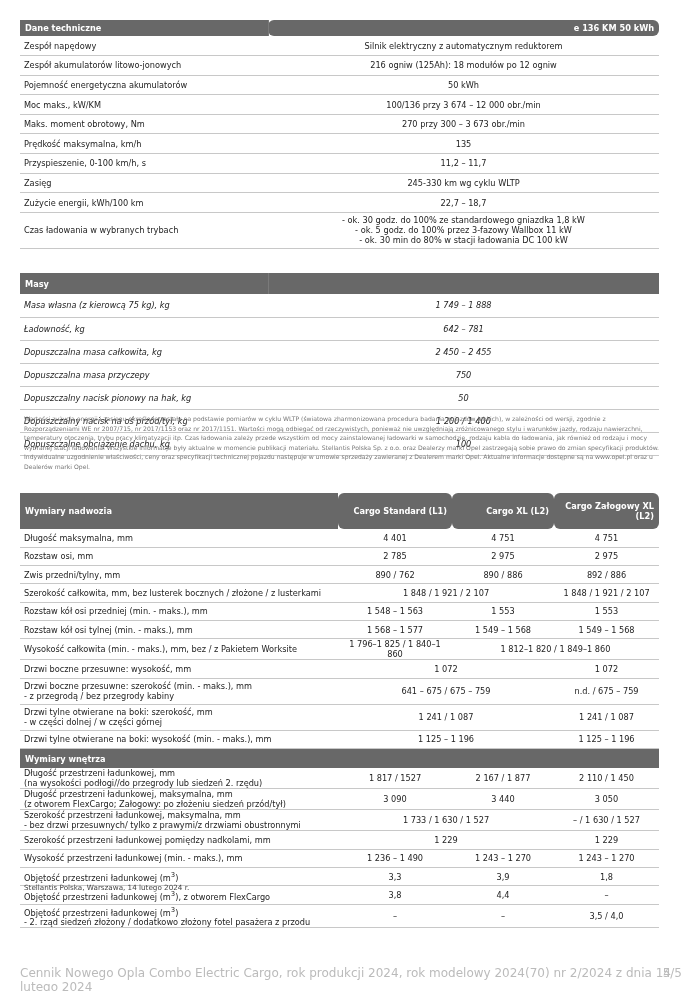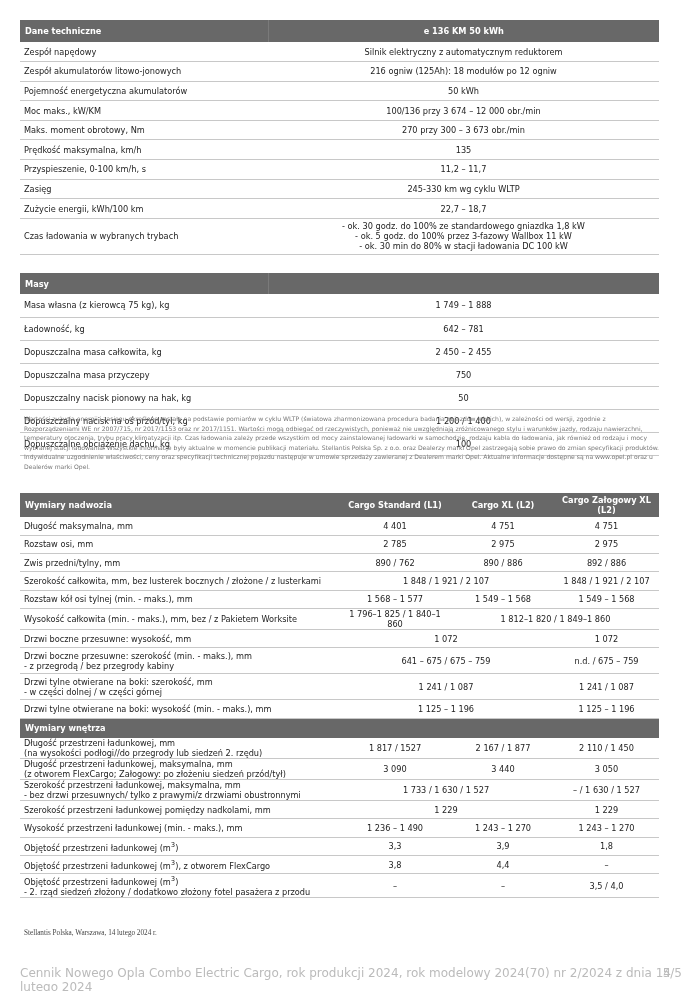--- a/index.html
+++ b/index.html
@@ -2,44 +2,44 @@
 <html><head>
 <meta charset="utf-8">
 <style>
   * { box-sizing: border-box; margin: 0; padding: 0; }
   html, body { width: 700px; height: 991px; background: #ffffff; overflow: hidden; }
   body { font-family: "DejaVu Sans", sans-serif; color: #222; position: relative; }
 
   .tbl { position: absolute; left: 20px; width: 639px; border-collapse: collapse; }
   .tbl td, .tbl th { font-size: 8.2px; line-height: 10px; vertical-align: middle; }
   .tbl .hdr th { background: #686868; color: #fff; font-weight: bold; text-align: left; padding: 0 5px; }
-  .tbl .hdr th.c { text-align: center; }
+  .tbl .hdr th.c { text-align: right; border-radius: 6px; }
   .tbl .hdr th.sep { border-left: 1px solid #7a7a7a; }
   .tbl tr.row td { border-bottom: 1px solid #c8c8c8; padding: 0 4px; }
   .tbl tr.row td.v { text-align: center; }
 
   #t1 { top: 20px; }
   #t1 col.a { width: 248px; }
-  #t1 .hdr th { height: 22px; }
+  #t1 .hdr th { height: 16px; }
   #t1 tr.row td { height: 19.6px; }
   #t1 tr.row.tall td { height: 36px; }
 
   #t2 { top: 234px; margin-top: 39px; }
   #t2 .hdr th { height: 21px; }
-  #t2 tr.row td { height: 23px; }
+  #t2 tr.row td { height: 23px; font-style: italic; }
 
   .note { position: absolute; left: 24px; top: 414px; width: 636px; font-size: 6.1px; line-height: 9.6px; color: #777; }
 
   #t3 { top: 493px; }
-  #t3 .hdr th { height: 24px; }
+  #t3 .hdr th { height: 36px; }
   #t3 tr.row td { height: 18.3px; }
   #t3 tr.row.tall td { height: 26px; }
   #t3 tr.row.tall2 td { height: 16px; }
 
-  .sig { position: absolute; left: 24px; top: 929px; font-size: 7.2px; color: #444; font-family: Liberation Serif, serif; }
+  .sig { position: absolute; left: 24px; top: 883px; font-size: 7.2px; color: #444; }
   .footer { position: absolute; left: 20px; top: 966px; font-size: 12px; color: #bbb; }
   .pager { position: absolute; right: 18px; top: 966px; font-size: 12px; color: #bbb; }
 </style>
 </head>
 <body>
 
 <table class="tbl" id="t1">
   <colgroup>
       <col class="a">
       <col>
@@ -170,20 +170,26 @@
         <td class="v">890 / 762</td>
         <td class="v">890 / 886</td>
         <td class="v">892 / 886</td>
       </tr>
   <tr class="row">
         <td>Szerokość całkowita, mm, bez lusterek bocznych / złożone / z lusterkami</td>
         <td class="v" colspan="2">1 848 / 1 921 / 2 107</td>
         <td class="v">1 848 / 1 921 / 2 107</td>
       </tr>
   <tr class="row">
+        <td>Rozstaw kół osi przedniej (min. - maks.), mm</td>
+        <td class="v">1 548 – 1 563</td>
+        <td class="v">1 553</td>
+        <td class="v">1 553</td>
+      </tr>
+  <tr class="row">
         <td>Rozstaw kół osi tylnej (min. - maks.), mm</td>
         <td class="v">1 568 – 1 577</td>
         <td class="v">1 549 – 1 568</td>
         <td class="v">1 549 – 1 568</td>
       </tr>
   <tr class="row">
         <td>Wysokość całkowita (min. - maks.), mm, bez / z Pakietem Worksite</td>
         <td class="v">1 796–1 825 / 1 840–1 860</td>
         <td class="v" colspan="2">1 812–1 820 / 1 849–1 860</td>
       </tr>

